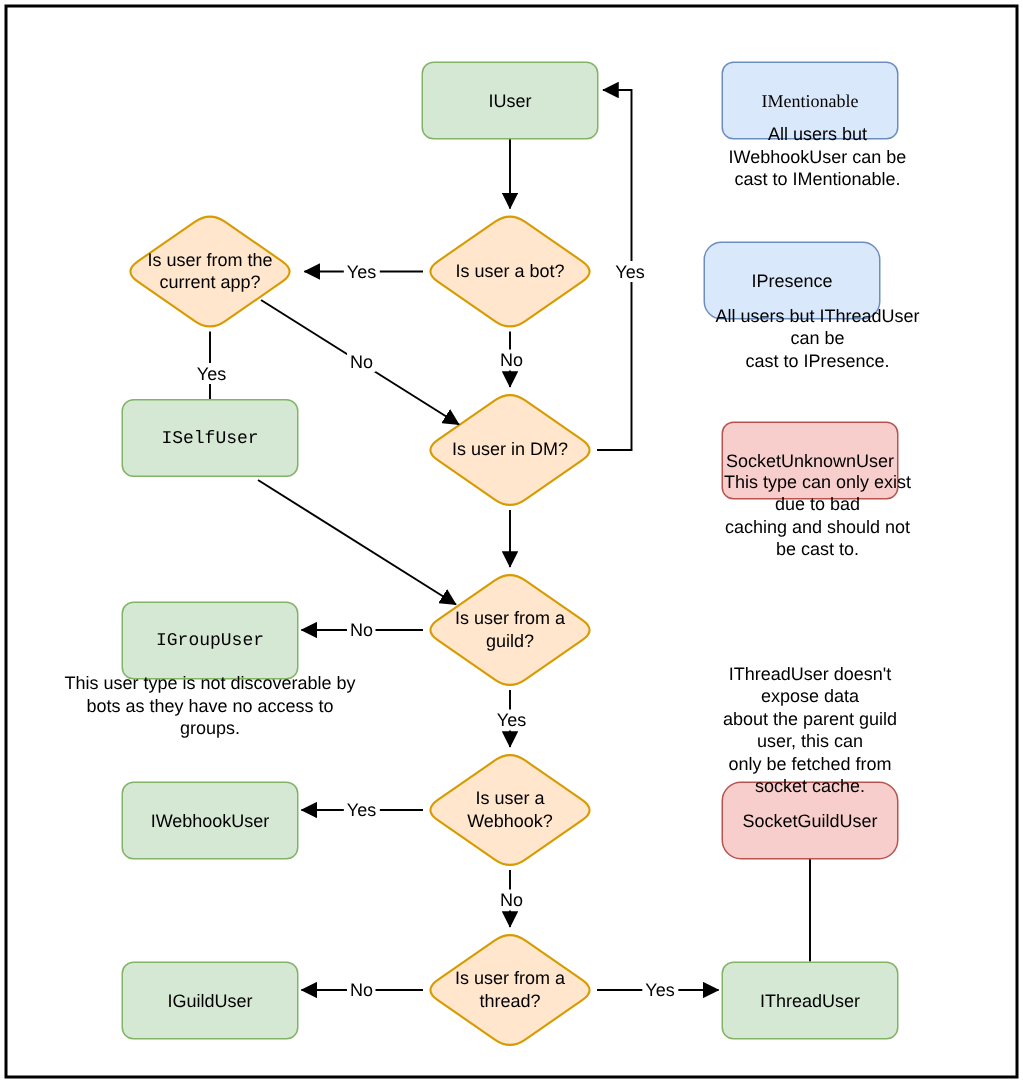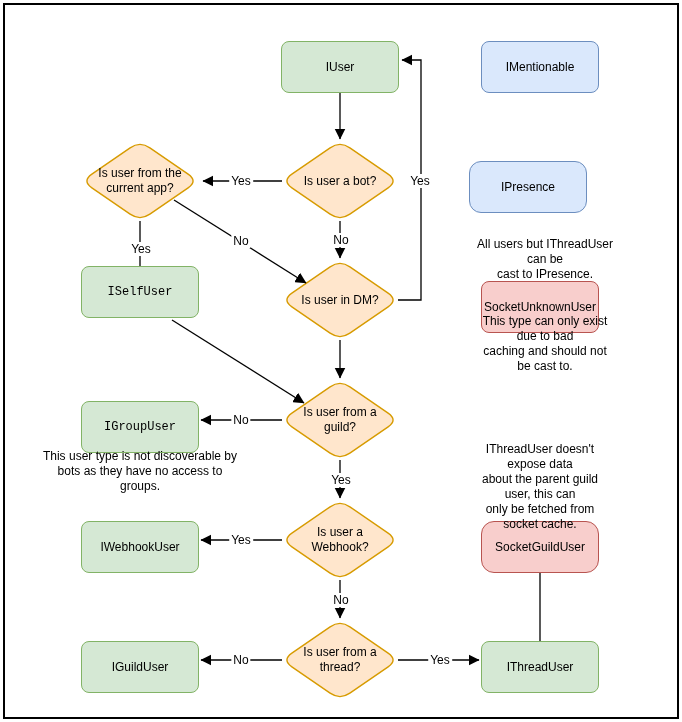--- a/index.html
+++ b/index.html
@@ -100,21 +100,21 @@
     <line class="edge" x1="282" y1="420" x2="201" y2="420" marker-end="url(#arrow)"></line>
     <line class="edge" x1="340" y1="460" x2="340" y2="498" marker-end="url(#arrow)"></line>
     <line class="edge" x1="282" y1="540" x2="201" y2="540" marker-end="url(#arrow)"></line>
     <line class="edge" x1="340" y1="580" x2="340" y2="618" marker-end="url(#arrow)"></line>
     <line class="edge" x1="282" y1="660" x2="201" y2="660" marker-end="url(#arrow)"></line>
     <line class="edge" x1="398" y1="660" x2="479" y2="660" marker-end="url(#arrow)"></line>
     <line class="edge" x1="540" y1="641" x2="540" y2="561" marker-end="url(#arrow)"></line>
   </svg>
 
   <div class="node green" style="left:281px;top:41px;">IUser</div>
-  <div class="node blue" style="left:481px;top:41px;">IMentionable</div>
+  <div class="node blue" style="left:481px;top:41px;font-family:Liberation Serif, serif;">IMentionable</div>
   <div class="node blue" style="left:469px;top:161px;border-radius:12px;">IPresence</div>
   <div class="node green" style="left:81px;top:266px;font-family:Liberation Mono, monospace;">ISelfUser</div>
   <div class="node red" style="left:481px;top:281px;">SocketUnknownUser</div>
   <div class="node green" style="left:81px;top:401px;font-family:Liberation Mono, monospace;">IGroupUser</div>
   <div class="node green" style="left:81px;top:521px;">IWebhookUser</div>
   <div class="node red" style="left:481px;top:521px;border-radius:13px;">SocketGuildUser</div>
   <div class="node green" style="left:81px;top:641px;">IGuildUser</div>
   <div class="node green" style="left:481px;top:641px;">IThreadUser</div>
 
   <div class="decision-label" style="left:340px;top:181px;">Is user a bot?</div>
@@ -133,21 +133,23 @@
   <span class="edge-label" style="left:141px;top:249px;">Yes</span>
   <span class="edge-label" style="left:241px;top:241px;">No</span>
   <span class="edge-label" style="left:420px;top:181px;">Yes</span>
   <span class="edge-label" style="left:241px;top:420px;">No</span>
   <span class="edge-label" style="left:341px;top:480px;">Yes</span>
   <span class="edge-label" style="left:241px;top:540px;">Yes</span>
   <span class="edge-label" style="left:341px;top:600px;">No</span>
   <span class="edge-label" style="left:241px;top:660px;">No</span>
   <span class="edge-label" style="left:440px;top:660px;">Yes</span>
 
-  <div class="annotation" style="left:545px;top:226px;margin-top:33px;">All users but IThreadUser can be
+  <div class="annotation" style="left:545px;top:105px;">All users but IWebhookUser can be
+cast to IMentionable.</div>
+  <div class="annotation" style="left:545px;top:226px;">All users but IThreadUser can be
 cast to IPresence.</div>
   <div class="annotation" style="left:545px;top:344px;">This type can only exist due to bad
 caching and should not be cast to.</div>
   <div class="annotation" style="left:140px;top:471px;">This user type is not discoverable by
 bots as they have no access to
 groups.</div>
   <div class="annotation" style="left:540px;top:487px;">IThreadUser doesn't expose data
 about the parent guild user, this can
 only be fetched from socket cache.</div>
 

